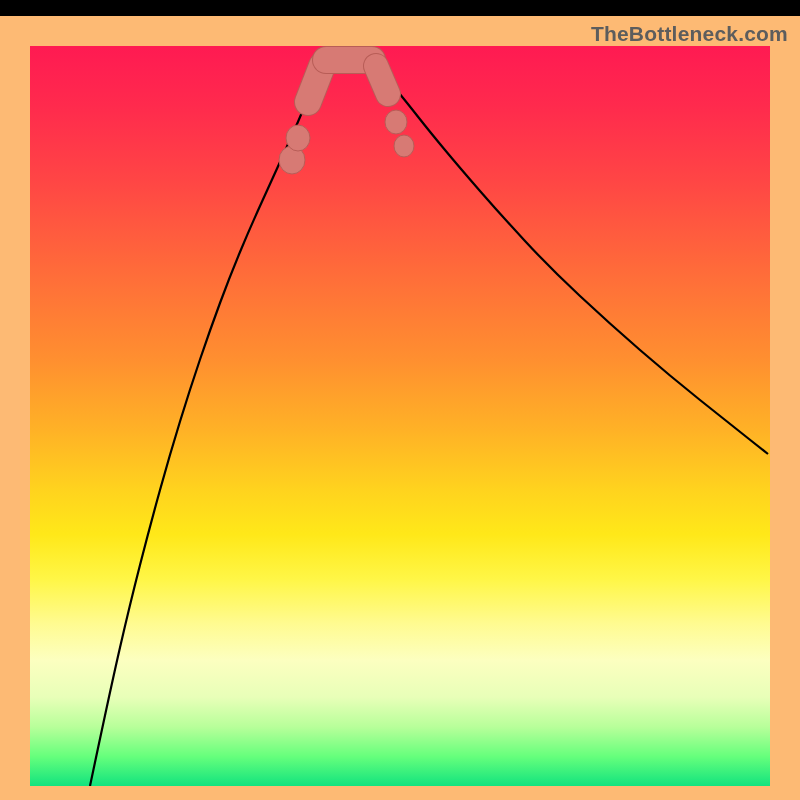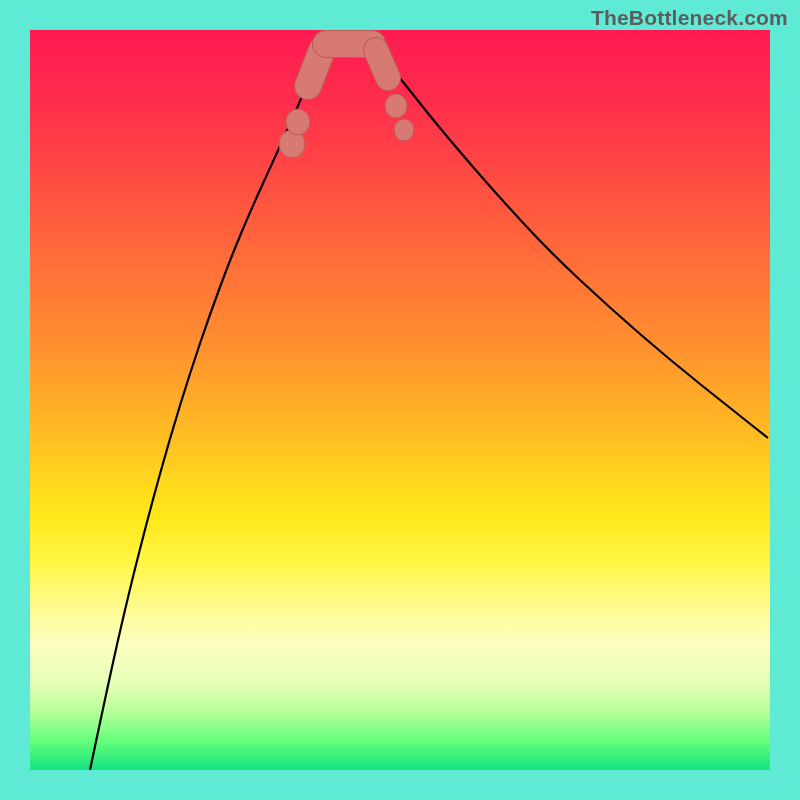--- a/index.html
+++ b/index.html
@@ -7,21 +7,22 @@
     padding: 0;
     width: 800px;
     height: 800px;
     background: #000;
     overflow: hidden;
     font-family: Arial, Helvetica, sans-serif;
   }
   .frame {
     position: absolute;
     inset: 0;
-    background: #5eead4;
+    background: #fdba74;
+    margin-top: 16px;
   }
   .plot {
     position: absolute;
     left: 30px;
     top: 30px;
     width: 740px;
     height: 740px;
     background: linear-gradient(to bottom,
       #ff1a52 0%,
       #ff2a4d 8%,

